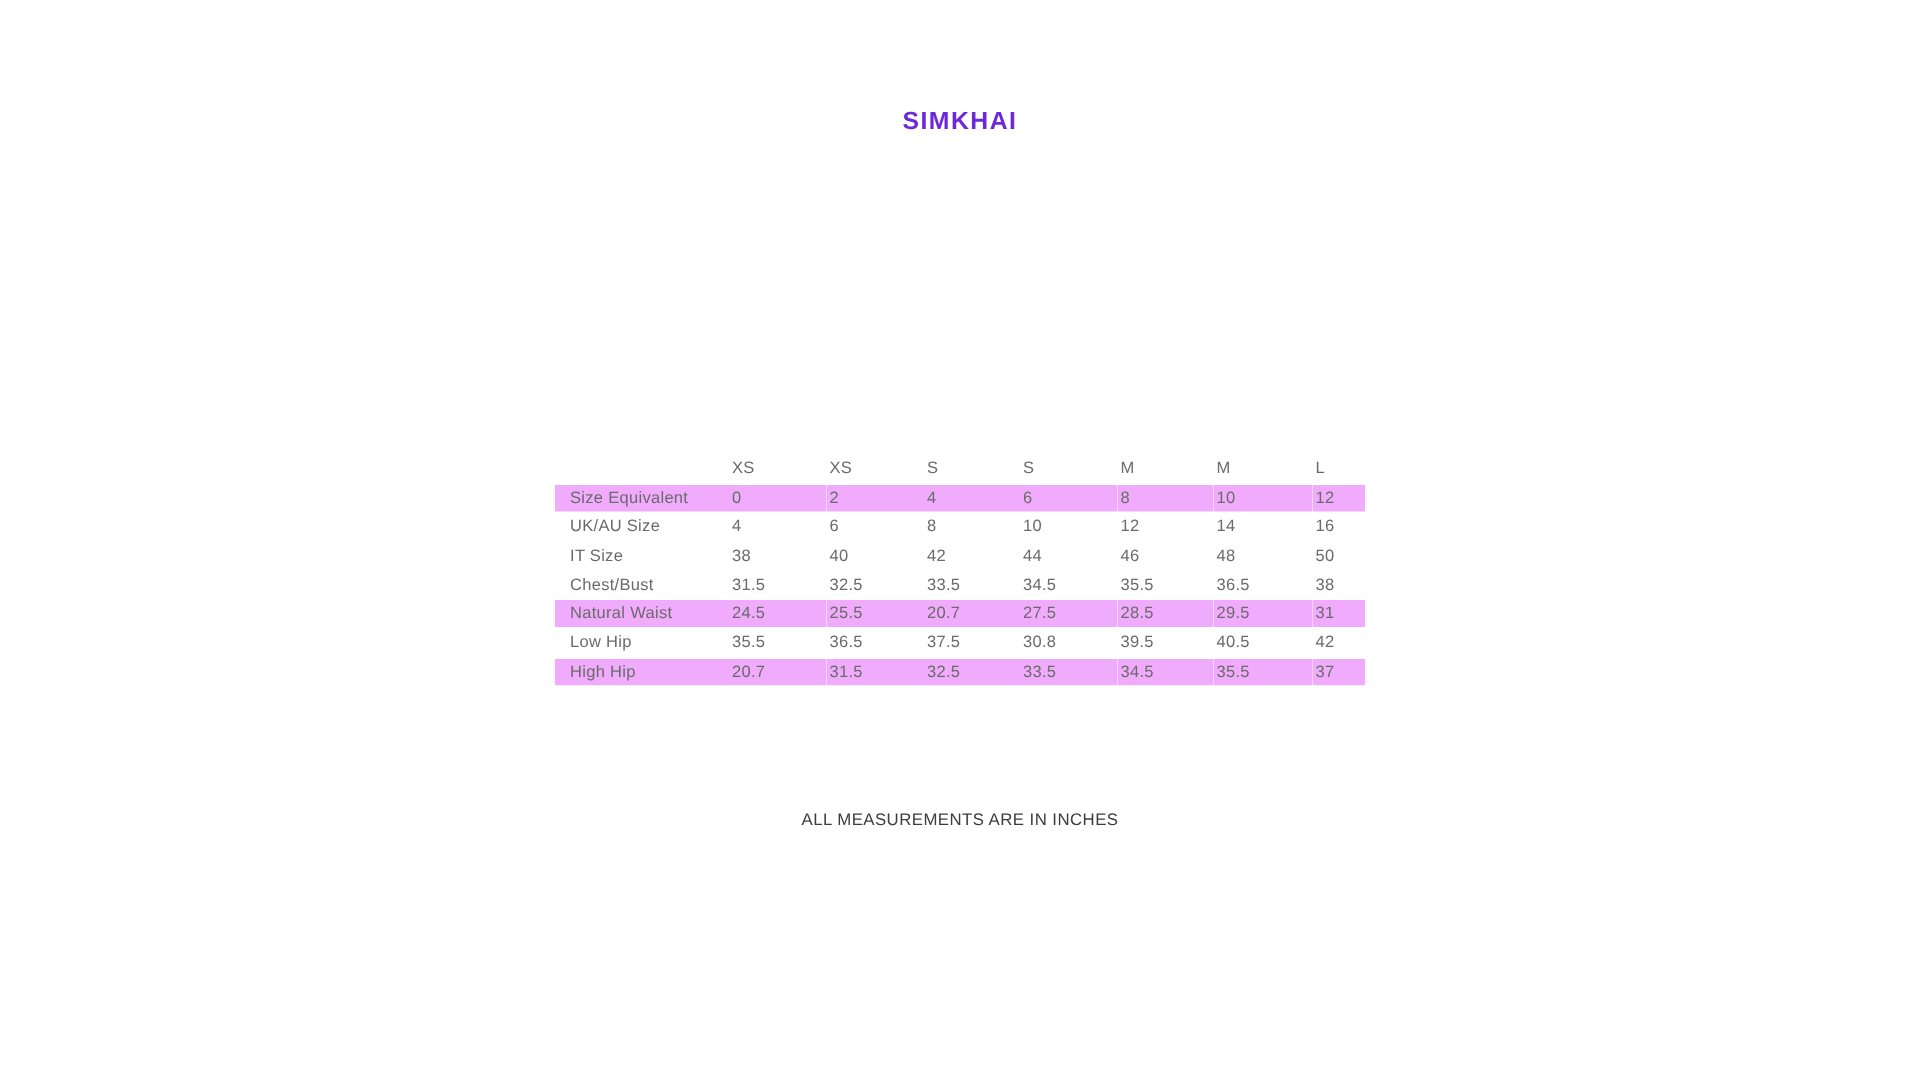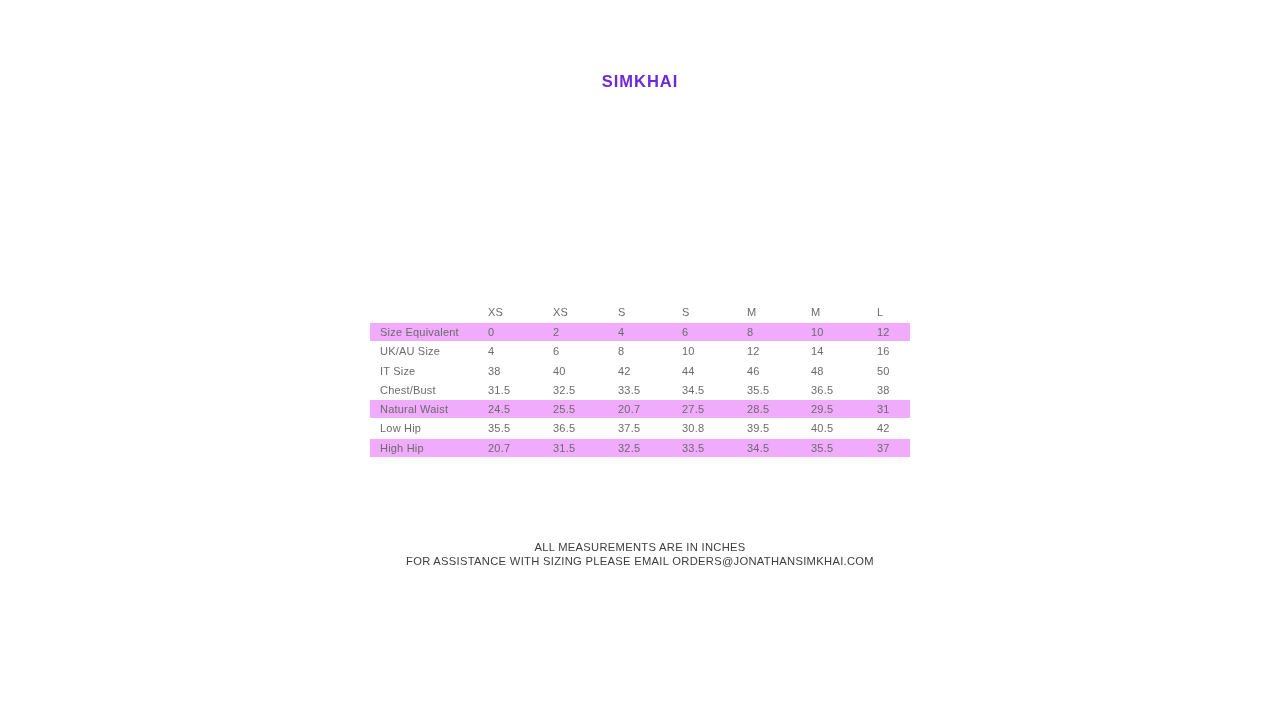--- a/index.html
+++ b/index.html
@@ -161,14 +161,13 @@
       <td>33.5</td>
       <td>34.5</td>
       <td>35.5</td>
       <td>37</td>
     </tr>
   </tbody>
 </table>
 
 <div class="footer-note">
   <div>ALL MEASUREMENTS ARE IN INCHES</div>
-  <div>FOR ASSISTANCE WITH SIZING PLEASE EMAIL ORDERS@JONATHANSIMKHAI.COM</div>
 </div>
 
 </body></html>

